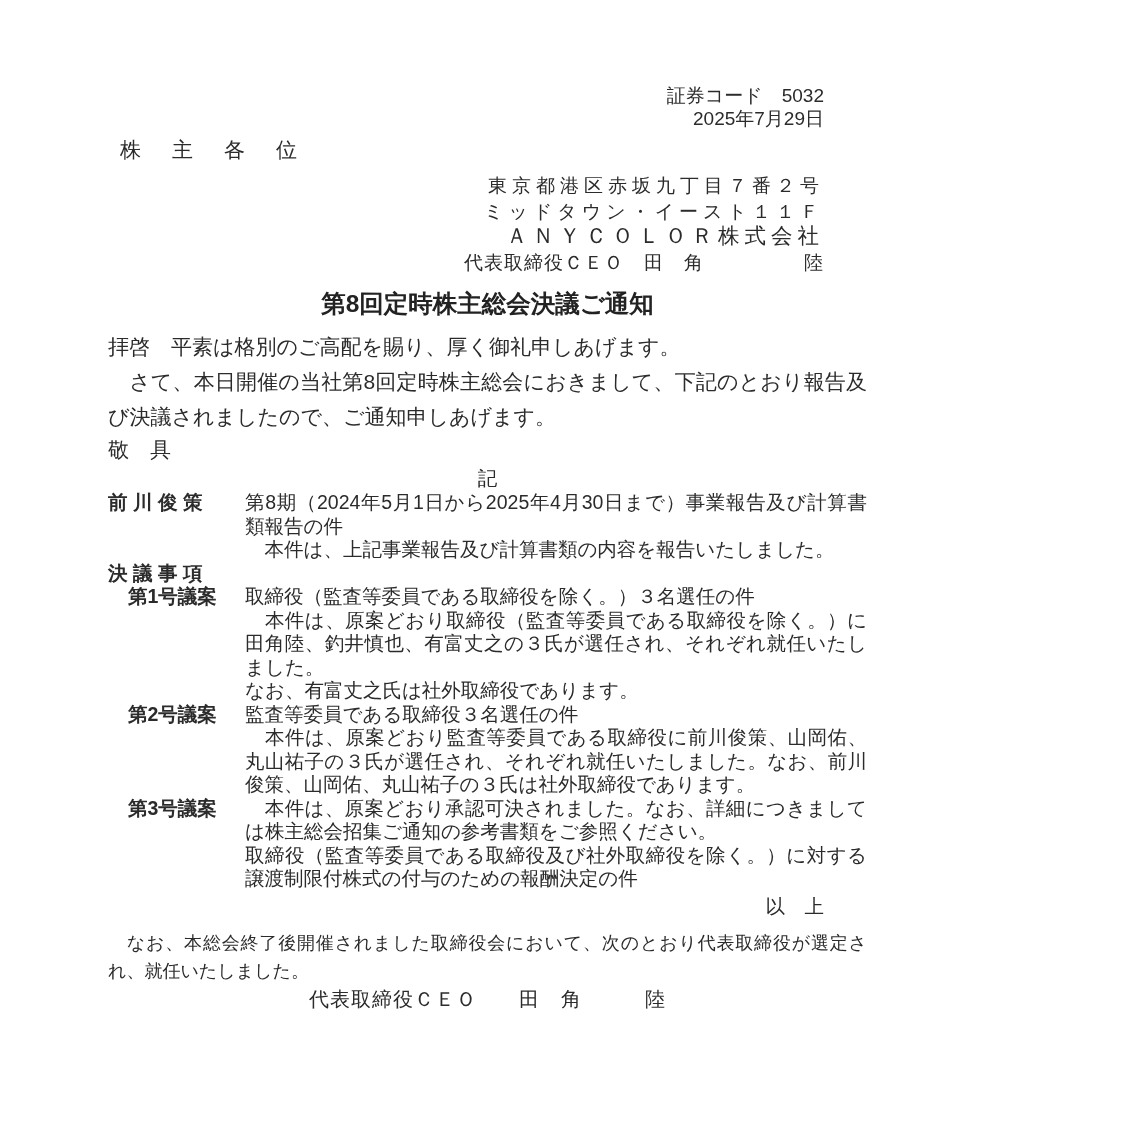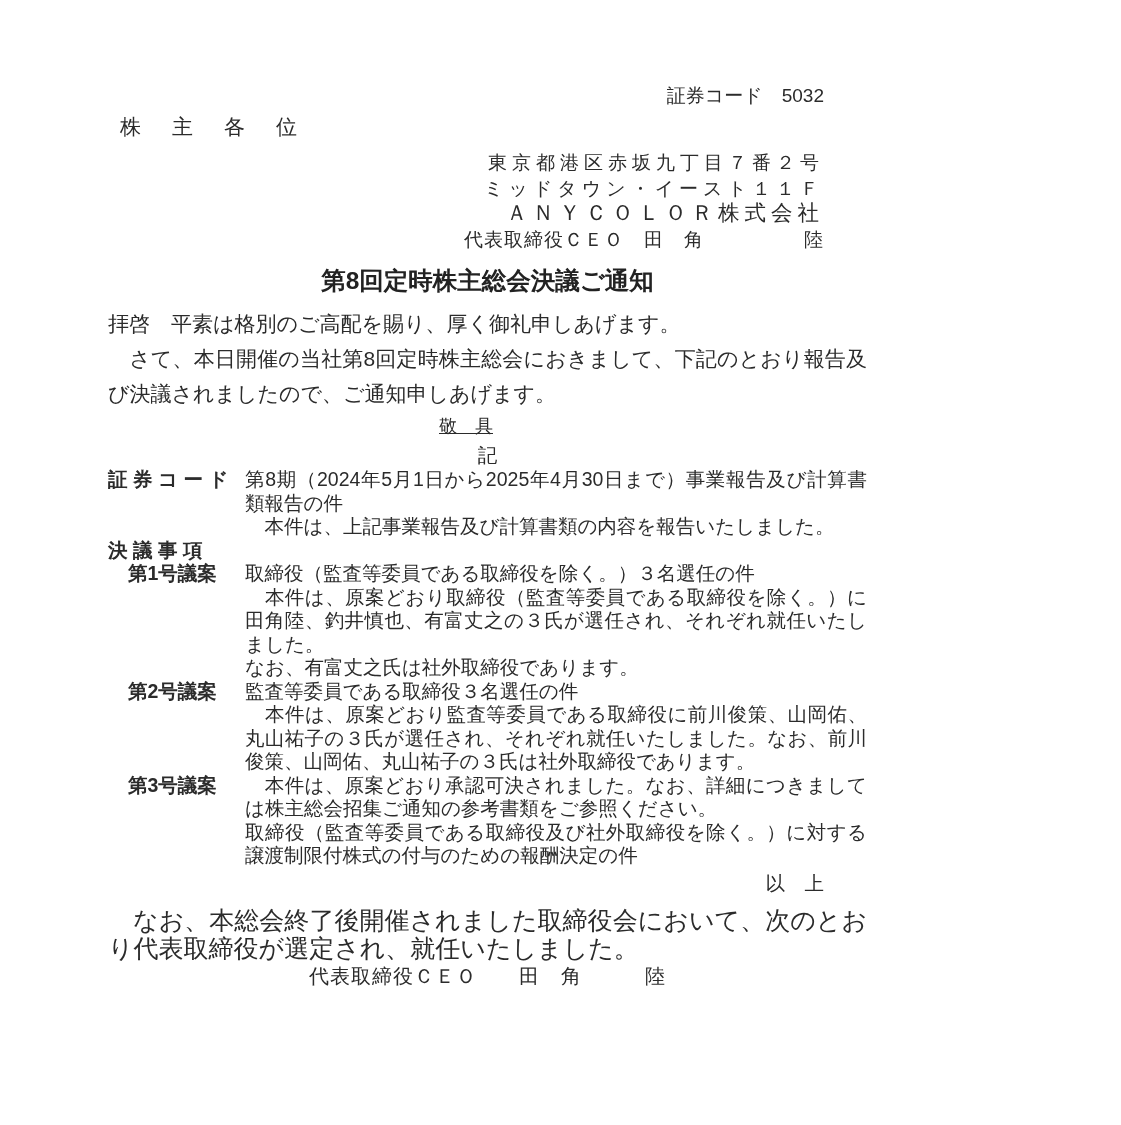--- a/index.html
+++ b/index.html
@@ -18,43 +18,44 @@
   .sender{margin-top:10px;text-align:right;padding-right:43px;line-height:25.5px;}
   .sender .addr{font-size:19px;letter-spacing:5px;}
   .sender .corp{font-size:21.5px;letter-spacing:5px;}
   .sender .rep{font-size:19px;letter-spacing:1px;}
   .title{
     margin:14px 0 0 0;text-align:center;
     font-size:24.5px;font-weight:bold;line-height:30px;color:#222;
   }
   .intro{margin:10px 0 0 0;font-size:21px;line-height:35px;text-align:justify;}
   .intro.follow{margin-top:0;}
-  .closing-word{text-align:center;padding-right:43px;font-size:18px;line-height:31px;text-decoration:underline;}
+  .closing-word{text-align:left;padding-right:43px;font-size:21px;line-height:31px;}
   .record-marker{text-align:center;font-size:19.5px;line-height:26px;}
   .record{font-size:19.5px;line-height:23.5px;}
   .row{display:flex;align-items:flex-start;}
   .row-label{
     flex:none;width:137px;box-sizing:border-box;
     font-weight:bold;
   }
   .spaced{letter-spacing:5.5px;}
   .lbl-indent{padding-left:20px;letter-spacing:0;}
   .row-content{flex:1;text-align:justify;}
   .end-word{text-align:right;padding-right:43px;font-size:19.5px;line-height:26px;margin-top:2px;}
-  .postscript{margin:10px 0 0 0;font-size:25px;line-height:28px;text-align:justify;}
+  .postscript{margin:10px 0 0 0;font-size:18px;line-height:28px;text-align:justify;}
   .appointment{text-align:center;font-size:20px;line-height:28px;letter-spacing:1px;}
   p{margin:0;}
 </style>
 </head>
 <body>
 
 <div class="page">
 
   <div class="hdr-right">
     <div>証券コード　5032</div>
+    <div>2025年7月29日</div>
   </div>
 
   <div class="salutation">株主各位</div>
 
   <div class="sender">
     <div class="addr">東京都港区赤坂九丁目７番２号</div>
     <div class="addr">ミッドタウン・イースト１１Ｆ</div>
     <div class="corp">ＡＮＹＣＯＬＯＲ株式会社</div>
     <div class="rep">代表取締役ＣＥＯ　田　角　　　　　陸</div>
   </div>
@@ -64,21 +65,21 @@
   <p class="intro">拝啓　平素は格別のご高配を賜り、厚く御礼申しあげます。</p>
   <p class="intro follow">　さて、本日開催の当社第8回定時株主総会におきまして、下記のとおり報告及び決議されましたので、ご通知申しあげます。</p>
 
   <div class="closing-word">敬　具</div>
 
   <div class="record-marker">記</div>
 
   <div class="record">
 
     <div class="row">
-      <div class="row-label spaced">証券コード</div>
+      <div class="row-label spaced">前川俊策</div>
       <div class="row-content">
         <div>第8期（2024年5月1日から2025年4月30日まで）事業報告及び計算書類報告の件</div>
         <div>　本件は、上記事業報告及び計算書類の内容を報告いたしました。</div>
       </div>
     </div>
 
     <div class="row-label spaced">決議事項</div>
 
     <div class="row">
       <div class="row-label lbl-indent">第1号議案</div>

